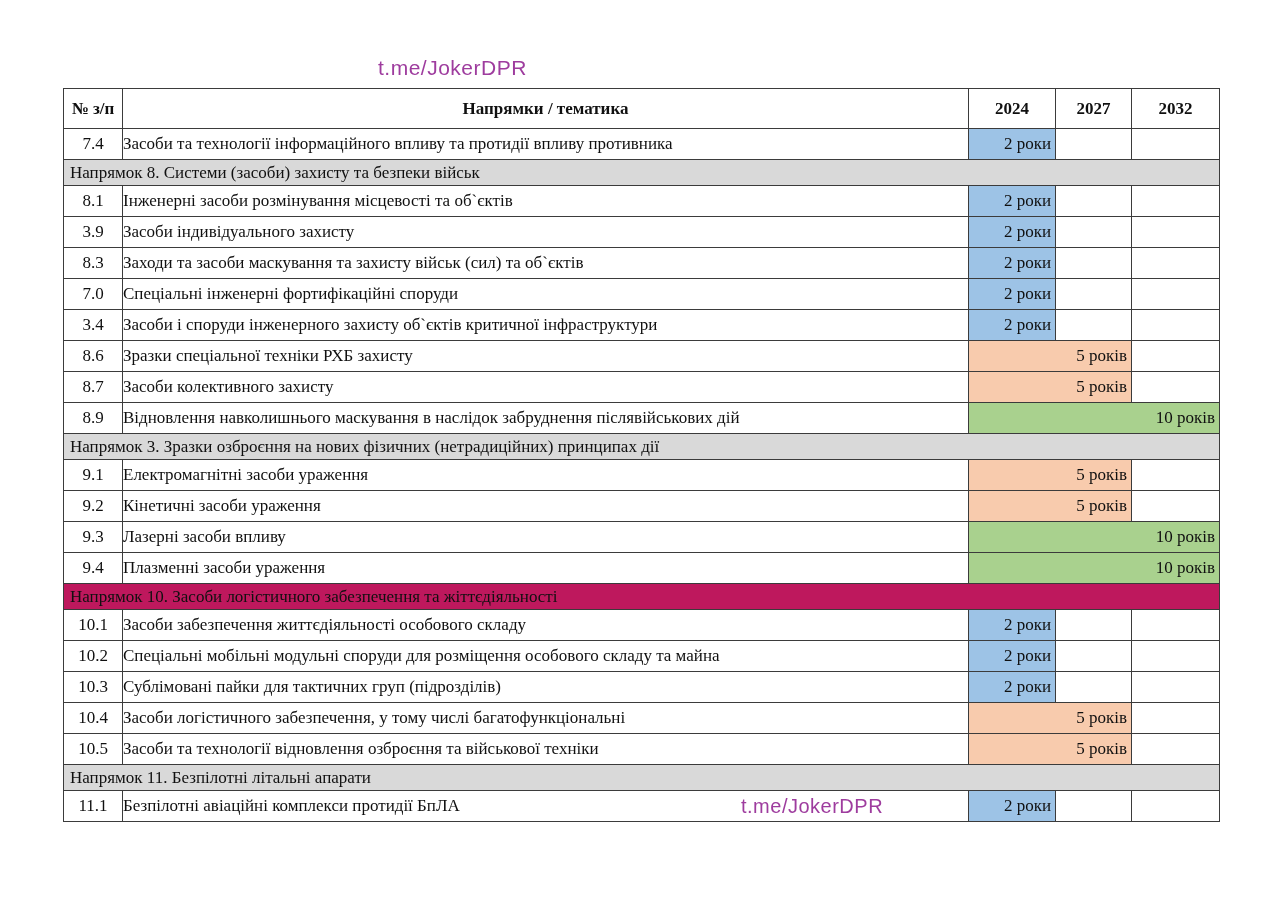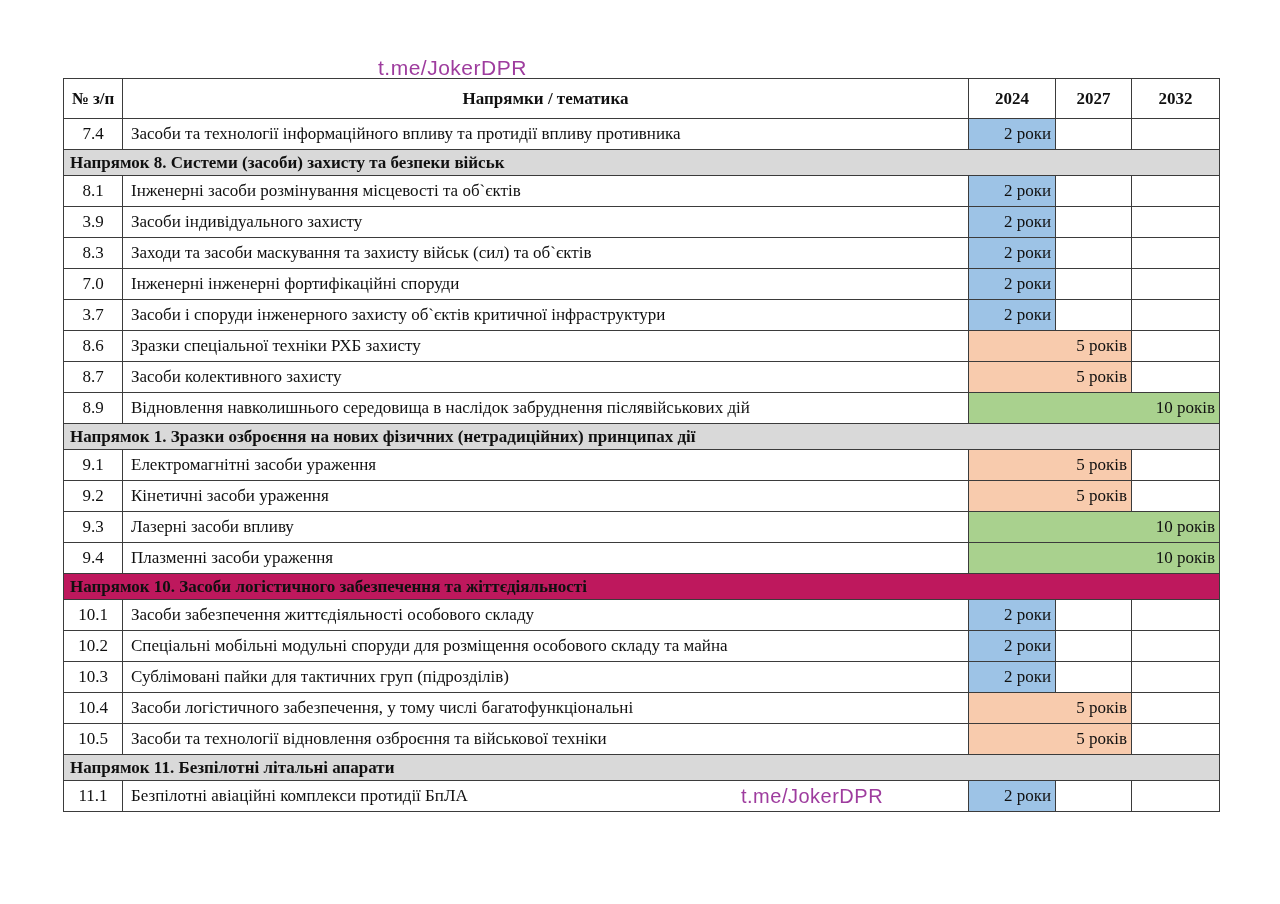--- a/index.html
+++ b/index.html
@@ -1,33 +1,33 @@
 <!DOCTYPE html>
 <html><head>
 <meta charset="utf-8">
 <style>
   html, body { margin:0; padding:0; background:#ffffff; }
   .page {
     position:relative; width:1280px; height:904px; background:#ffffff;
     font-family:"Liberation Serif", serif; color:#111; overflow:hidden;
   }
   table.roadmap {
-    position:absolute; left:63px; top:78px; width:1156px;
+    position:absolute; left:63px; top:88px; width:1156px;
     border-collapse:collapse; table-layout:fixed;
   }
   .roadmap th, .roadmap td {
     border:1px solid #3b3b3b; padding:0 4px;
     font-size:17px; line-height:1.15; color:#101010;
     overflow:hidden; white-space:nowrap;
   }
   .roadmap thead th { height:39px; font-weight:bold; text-align:center; }
   td.num   { text-align:center; height:30px; }
-  td.topic { text-align:left; padding:0 8px; position:relative; }
+  td.topic { text-align:left; padding:0 0; position:relative; }
   td.section {
-    font-weight:bold; text-align:left; padding:0 6px; height:25px;
+    font-weight:normal; text-align:left; padding:0 6px; height:25px;
   }
   td.dur   { text-align:right; }
   td.year-empty { background:#ffffff; }
   .watermark {
     position:absolute; font-family:"Liberation Sans", sans-serif;
     font-size:21px; color:#9e3c9e; z-index:5; letter-spacing:0.5px;
   }
   .wm-top { left:378px; top:56px; }
   .wm-inline {
     position:absolute; left:618px; top:50%; transform:translateY(-50%);
@@ -86,51 +86,51 @@
         </tr>
         <tr>
           <td class="num">8.3</td>
           <td class="topic">Заходи та засоби маскування та захисту військ (сил) та об`єктів</td>
           <td class="dur" colspan="1" style="background: rgb(157, 195, 230);">2 роки</td>
           <td class="year-empty"></td>
           <td class="year-empty"></td>
         </tr>
         <tr>
           <td class="num">7.0</td>
-          <td class="topic">Інженерні інженерні фортифікаційні споруди</td>
-          <td class="dur" colspan="1" style="background: rgb(157, 195, 230);">2 роки</td>
-          <td class="year-empty"></td>
-          <td class="year-empty"></td>
-        </tr>
-        <tr>
-          <td class="num">3.7</td>
+          <td class="topic">Спеціальні інженерні фортифікаційні споруди</td>
+          <td class="dur" colspan="1" style="background: rgb(157, 195, 230);">2 роки</td>
+          <td class="year-empty"></td>
+          <td class="year-empty"></td>
+        </tr>
+        <tr>
+          <td class="num">3.4</td>
           <td class="topic">Засоби і споруди інженерного захисту об`єктів критичної інфраструктури</td>
           <td class="dur" colspan="1" style="background: rgb(157, 195, 230);">2 роки</td>
           <td class="year-empty"></td>
           <td class="year-empty"></td>
         </tr>
         <tr>
           <td class="num">8.6</td>
           <td class="topic">Зразки спеціальної техніки РХБ захисту</td>
           <td class="dur" colspan="2" style="background: rgb(248, 203, 173);">5 років</td>
           <td class="year-empty"></td>
         </tr>
         <tr>
           <td class="num">8.7</td>
           <td class="topic">Засоби колективного захисту</td>
           <td class="dur" colspan="2" style="background: rgb(248, 203, 173);">5 років</td>
           <td class="year-empty"></td>
         </tr>
         <tr>
           <td class="num">8.9</td>
-          <td class="topic">Відновлення навколишнього середовища в наслідок забруднення післявійськових дій</td>
+          <td class="topic">Відновлення навколишнього маскування в наслідок забруднення післявійськових дій</td>
           <td class="dur" colspan="3" style="background: rgb(169, 209, 142);">10 років</td>
         </tr>
         <tr>
-          <td colspan="5" class="section" style="background: rgb(217, 217, 217);">Напрямок 1. Зразки озброєння на нових фізичних (нетрадиційних) принципах дії</td>
+          <td colspan="5" class="section" style="background: rgb(217, 217, 217);">Напрямок 3. Зразки озброєння на нових фізичних (нетрадиційних) принципах дії</td>
         </tr>
         <tr>
           <td class="num">9.1</td>
           <td class="topic">Електромагнітні засоби ураження</td>
           <td class="dur" colspan="2" style="background: rgb(248, 203, 173);">5 років</td>
           <td class="year-empty"></td>
         </tr>
         <tr>
           <td class="num">9.2</td>
           <td class="topic">Кінетичні засоби ураження</td>

